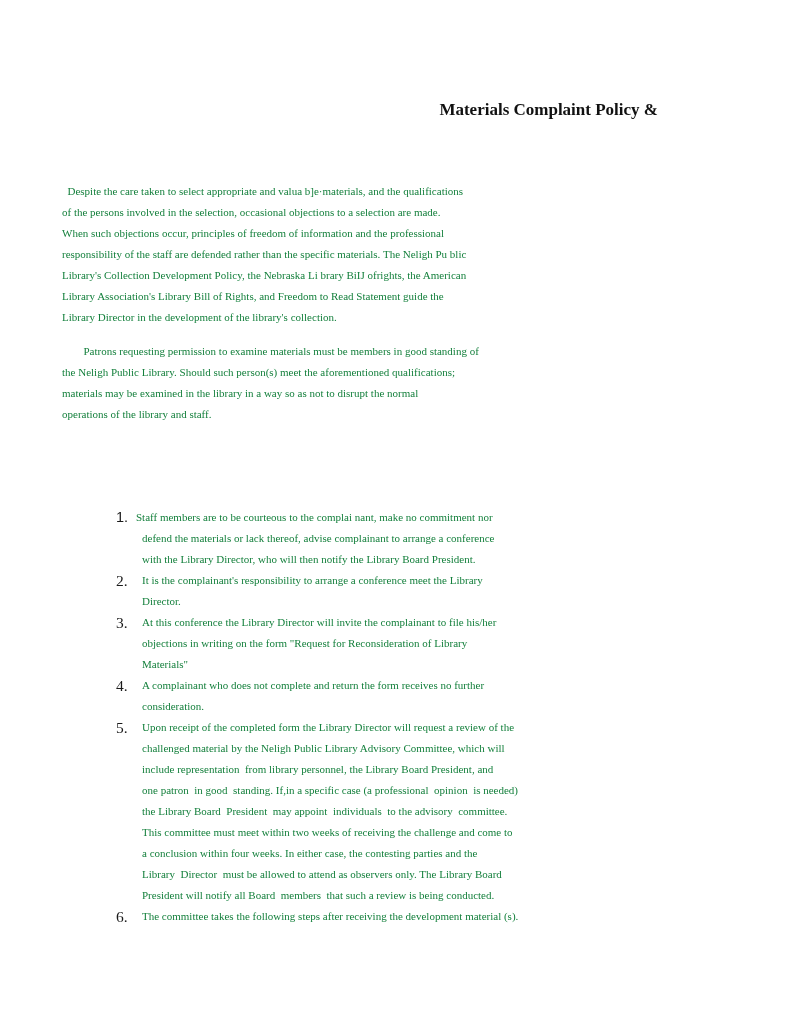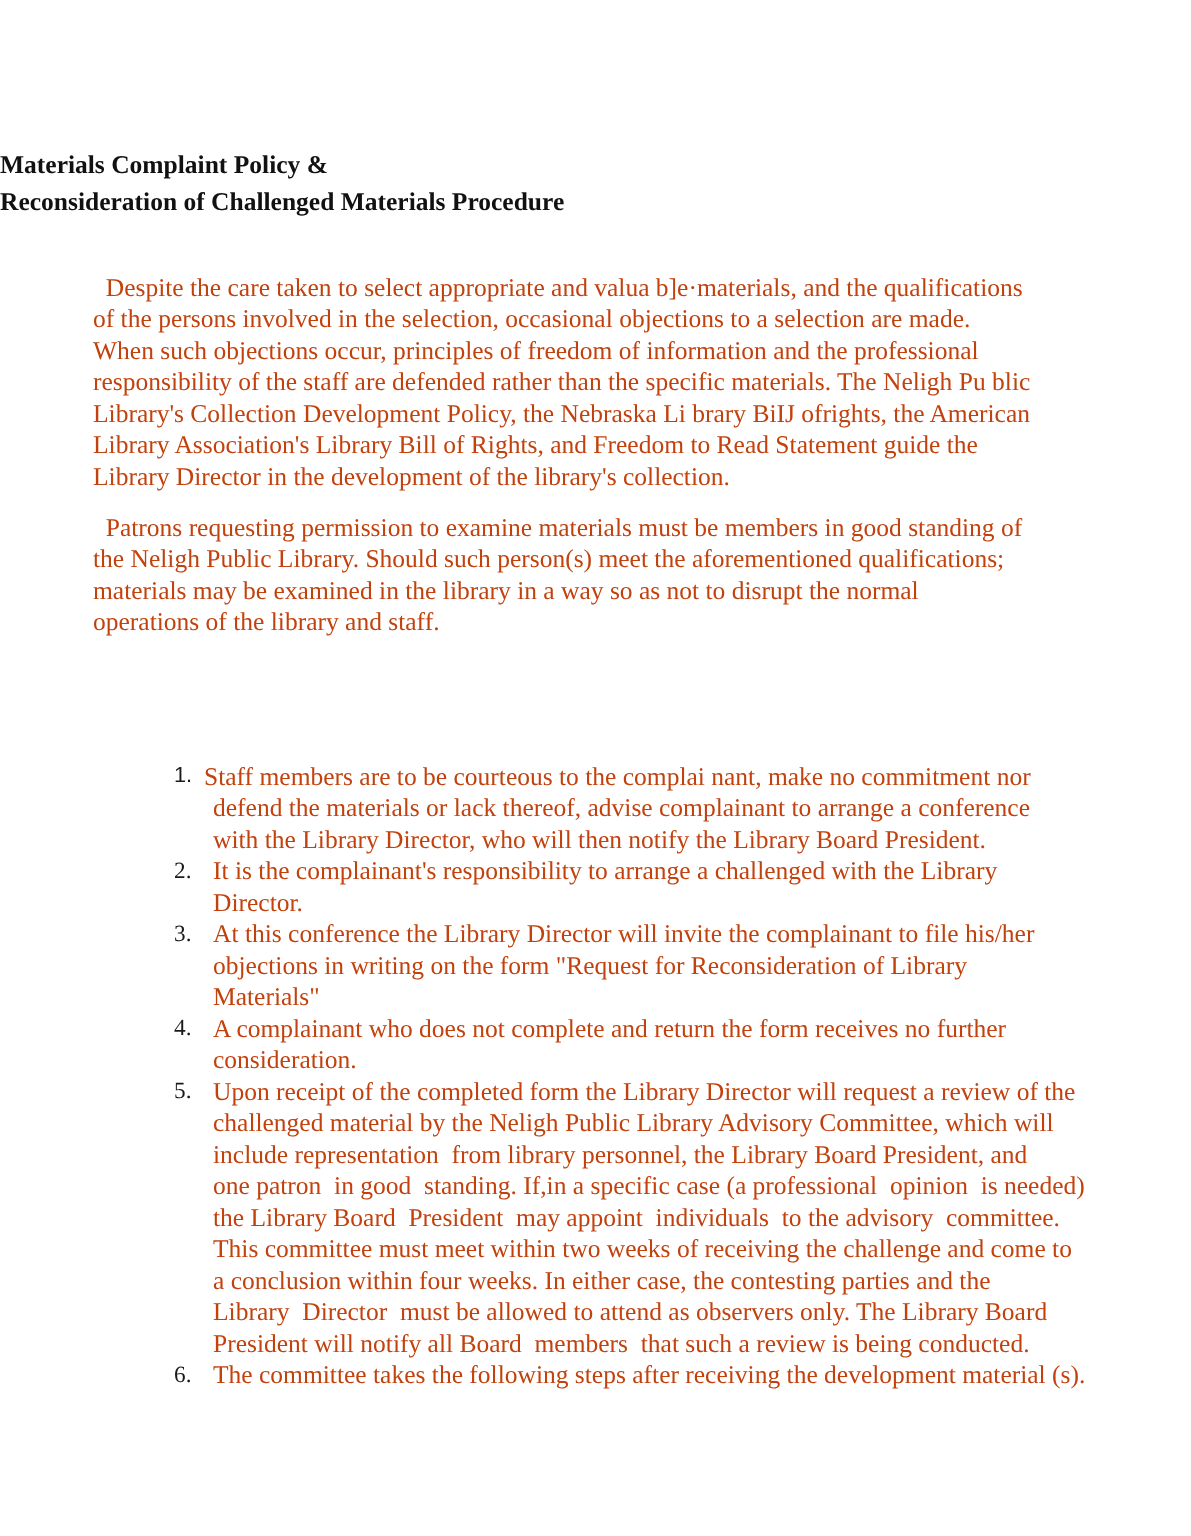--- a/index.html
+++ b/index.html
@@ -19,80 +19,79 @@
       position: absolute;
       left: 0; top: 0;
       width: 794px;
       height: 1024px;
       background: #ffffff;
     }
     .title {
       position: absolute;
       left: 0;
       width: 658px;
-      text-align: left;
+      text-align: right;
       font-weight: bold;
       font-size: 17px;
       line-height: 25px;
       color: #111;
     }
     .title-1 { top: 97px; }
     .title-2 { top: 122px; }
     .line {
       position: absolute;
-      font-size: 17px;
+      font-size: 11px;
       line-height: 21px;
       white-space: nowrap;
-      color: #c2410c;
+      color: #15803d;
     }
     .num {
       position: absolute;
       font-size: 15.5px;
       line-height: 21px;
       white-space: nowrap;
     }
   </style>
 </head>
 <body>
 
 <div class="page">
 
   <div class="title title-1">Materials Complaint Policy &amp;</div>
-  <div class="title title-2">Reconsideration of Challenged Materials Procedure</div>
 
   <div>
     <div class="line" style="left:62px; top:181px; white-space:pre;">  Despite the care taken to select appropriate and valua b]e·materials, and the qualifications</div>
     <div class="line" style="left:62px; top:202px;">of the persons involved in the selection, occasional objections to a selection are made.</div>
     <div class="line" style="left:62px; top:223px;">When such objections occur, principles of freedom of information and the professional</div>
     <div class="line" style="left:62px; top:244px;font-family:Liberation Serif, serif;">responsibility of the staff are defended rather than the specific materials. The Neligh Pu blic</div>
     <div class="line" style="left:62px; top:265px;">Library's Collection Development Policy, the Nebraska Li brary BiIJ ofrights, the American</div>
     <div class="line" style="left:62px; top:286px;">Library Association's  Library Bill of Rights, and Freedom to Read Statement guide the</div>
     <div class="line" style="left:62px; top:307px;">Library Director  in the development  of the library's collection.</div>
   </div>
 
   <div>
-    <div class="line" style="left:62px; top:341px; white-space:pre;">  Patrons requesting permission to examine materials must be members in good standing of</div>
+    <div class="line" style="left:78px; top:341px; white-space:pre;">  Patrons requesting permission to examine materials must be members in good standing of</div>
     <div class="line" style="left:62px; top:362px;">the Neligh Public Library. Should such person(s) meet the aforementioned qualifications;</div>
     <div class="line" style="left:62px; top:383px;">materials may be examined in the library in a way so as not to disrupt the normal</div>
     <div class="line" style="left:62px; top:404px;">operations of the library and staff.</div>
   </div>
 
 
   <div>
 
     <div>
       <div class="num" style="left:116px; top:507px; font-family:'Liberation Sans', sans-serif; font-size:14.5px;">1.</div>
       <div class="line" style="left:136px; top:507px;">Staff members are to be courteous to the complai nant, make no commitment  nor</div>
       <div class="line" style="left:142px; top:528px;">defend the materials or lack thereof, advise complainant to arrange a conference</div>
       <div class="line" style="left:142px; top:549px;">with the Library Director, who will then notify the Library Board President.</div>
     </div>
 
     <div>
       <div class="num" style="left:116px; top:570px;">2.</div>
-      <div class="line" style="left:142px; top:570px;">It is the complainant's responsibility to arrange a challenged with the Library</div>
+      <div class="line" style="left:142px; top:570px;">It is the complainant's responsibility to arrange a conference meet the Library</div>
       <div class="line" style="left:142px; top:591px;">Director.</div>
     </div>
 
     <div>
       <div class="num" style="left:116px; top:612px;">3.</div>
       <div class="line" style="left:142px; top:612px;">At this conference the Library Director will invite the complainant to file his/her</div>
       <div class="line" style="left:142px; top:633px;">objections in writing on the form "Request for Reconsideration of Library</div>
       <div class="line" style="left:142px; top:654px;">Materials"</div>
     </div>
 

